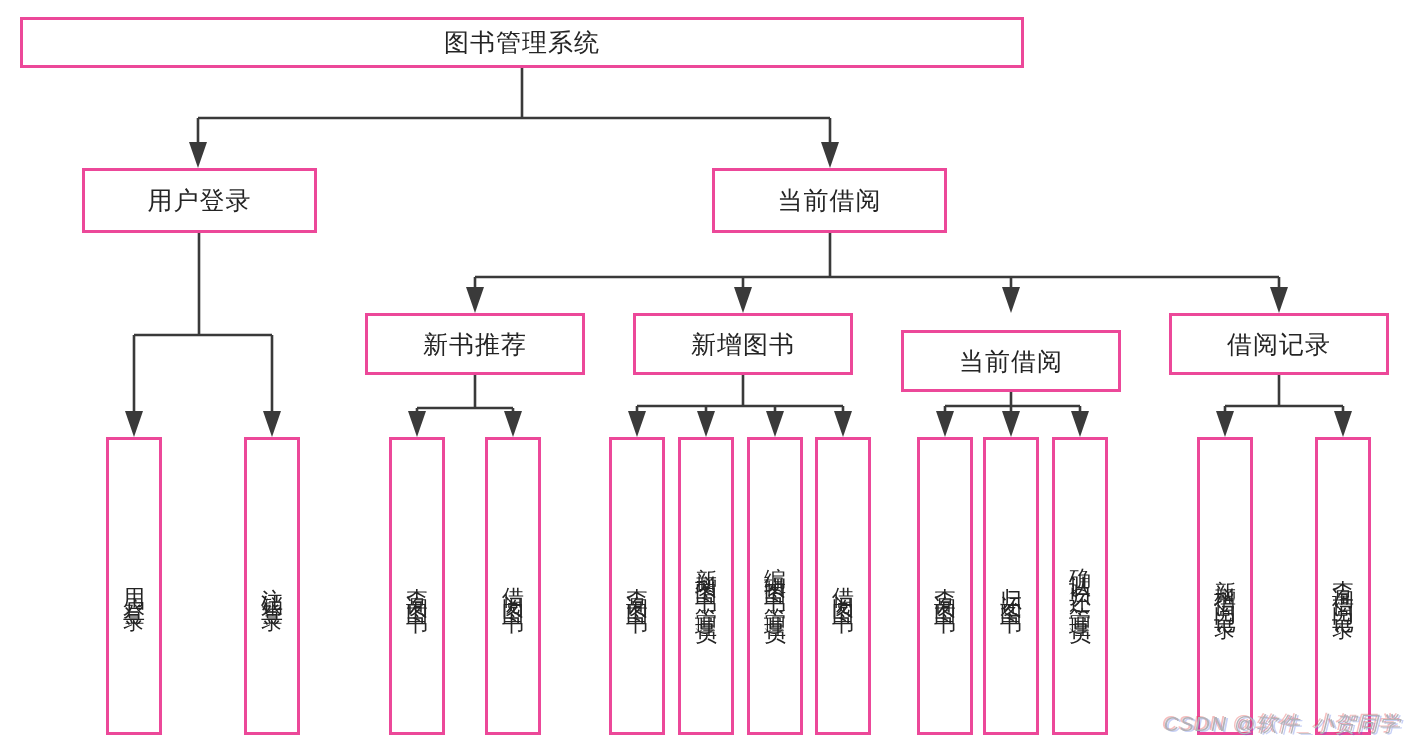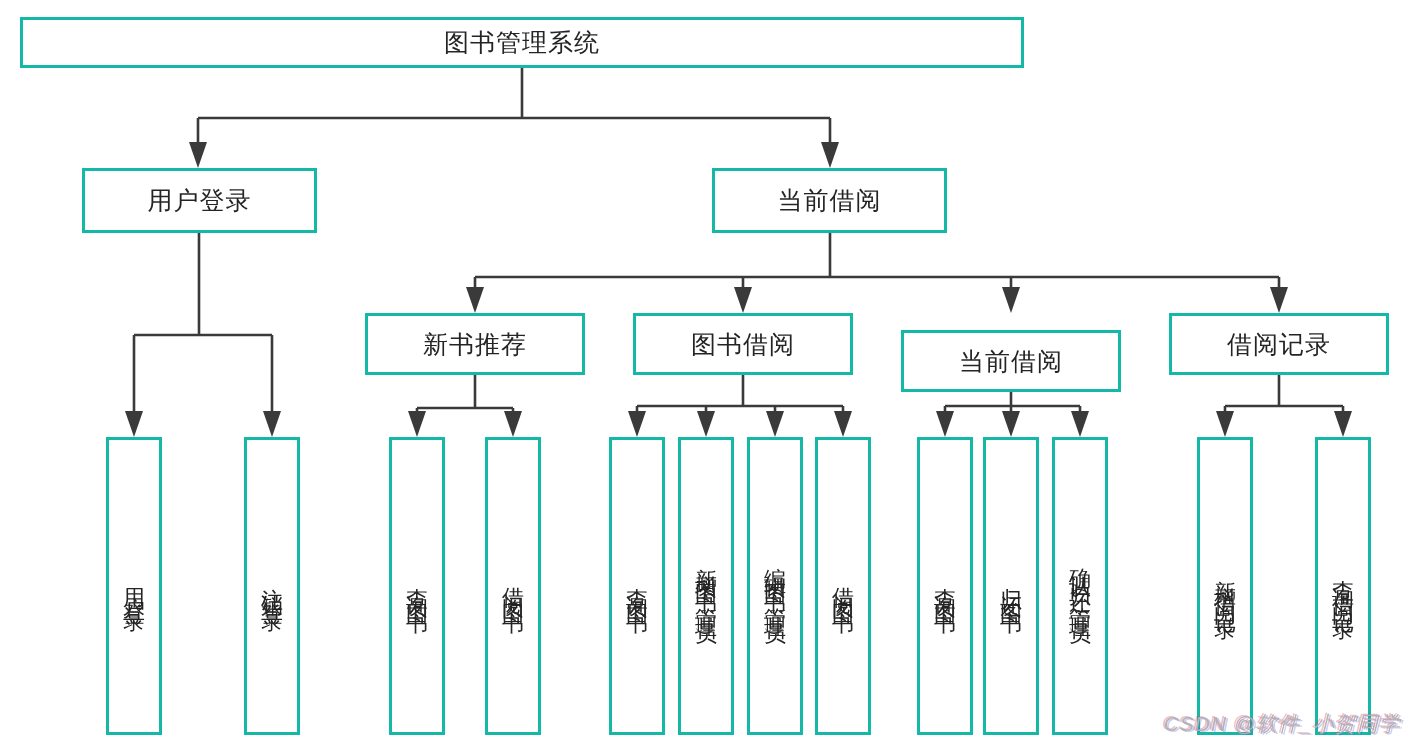--- a/index.html
+++ b/index.html
@@ -20,21 +20,21 @@
     left: 0;
     top: 0;
     width: 1405px;
     height: 747px;
     z-index: 1;
   }
   .node {
     position: absolute;
     box-sizing: border-box;
     background: #ffffff;
-    border: 3px solid #14b8a6;
+    border: 3px solid #ec4899;
     display: flex;
     align-items: center;
     justify-content: center;
     z-index: 2;
   }
   .node .hlabel {
     font-size: 25px;
     color: #242424;
     letter-spacing: 1px;
     white-space: nowrap;
@@ -113,21 +113,21 @@
     <span class="hlabel">用户登录</span>
   </div>
   <div class="node" style="left:712px; top:168px; width:235px; height:65px">
     <span class="hlabel">当前借阅</span>
   </div>
 
   <div class="node" style="left:365px; top:313px; width:220px; height:62px">
     <span class="hlabel">新书推荐</span>
   </div>
   <div class="node" style="left:633px; top:313px; width:220px; height:62px">
-    <span class="hlabel">图书借阅</span>
+    <span class="hlabel">新增图书</span>
   </div>
   <div class="node" style="left:901px; top:330px; width:220px; height:62px">
     <span class="hlabel">当前借阅</span>
   </div>
   <div class="node" style="left:1169px; top:313px; width:220px; height:62px">
     <span class="hlabel">借阅记录</span>
   </div>
 
   <div class="node leaf" style="left:106px; top:437px; width:56px; height:298px">
     <span class="vlabel">用户登录</span>

